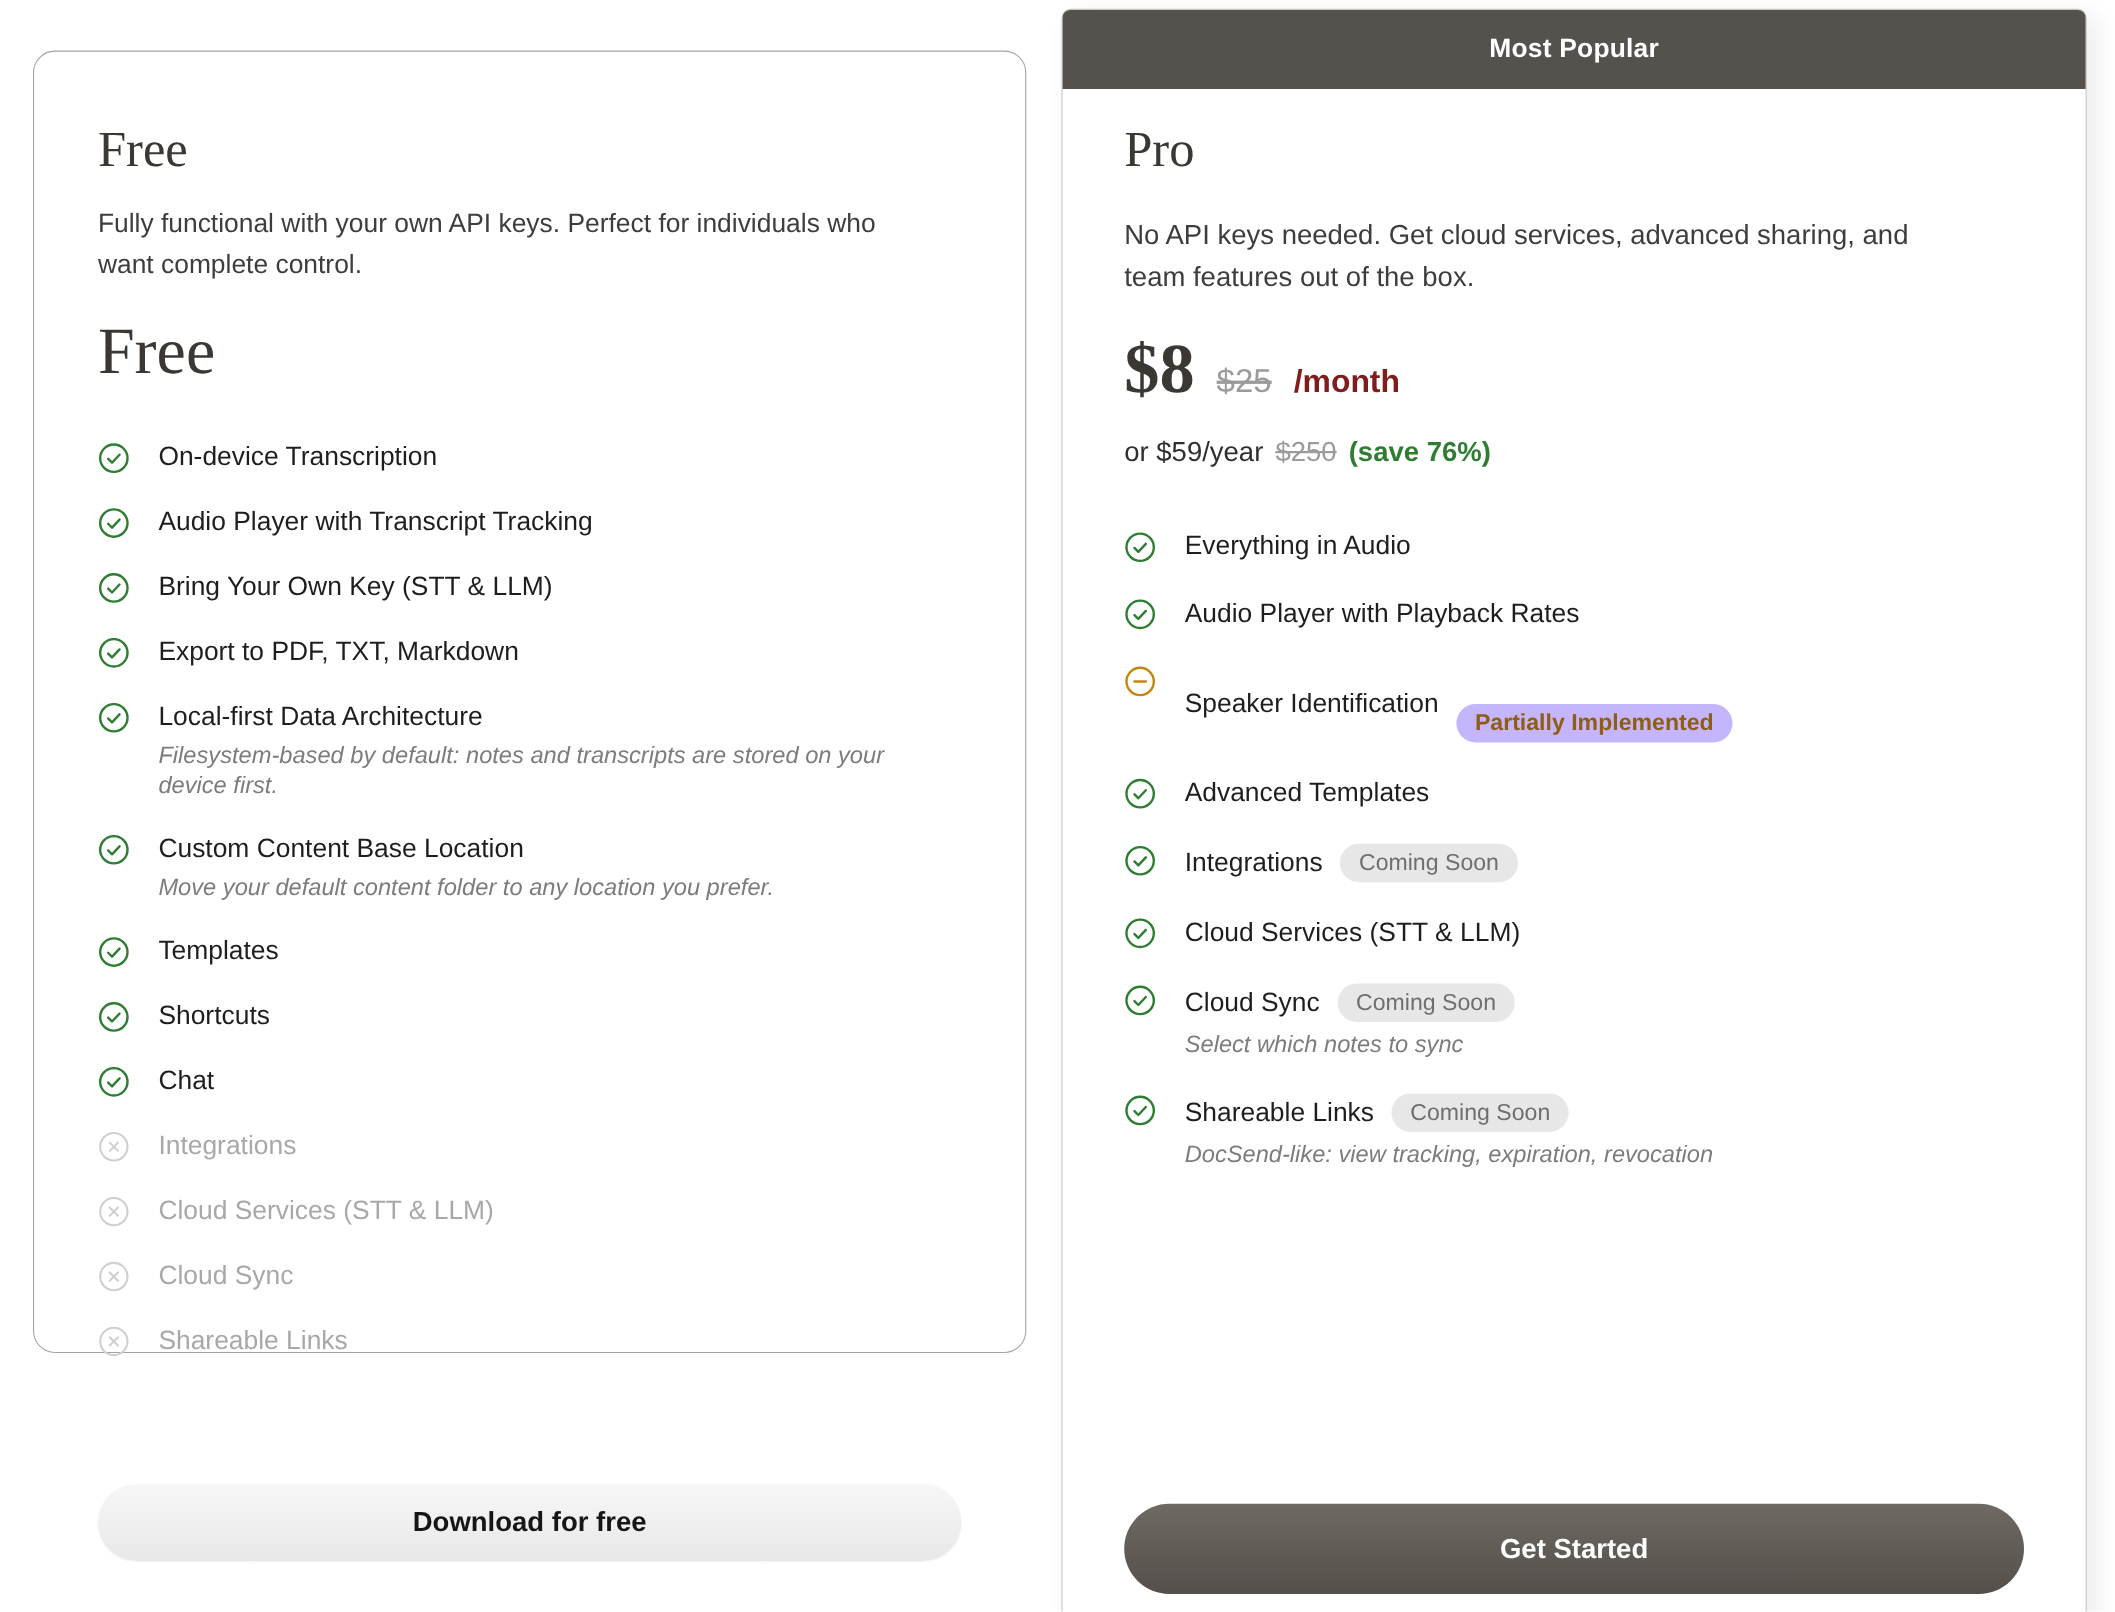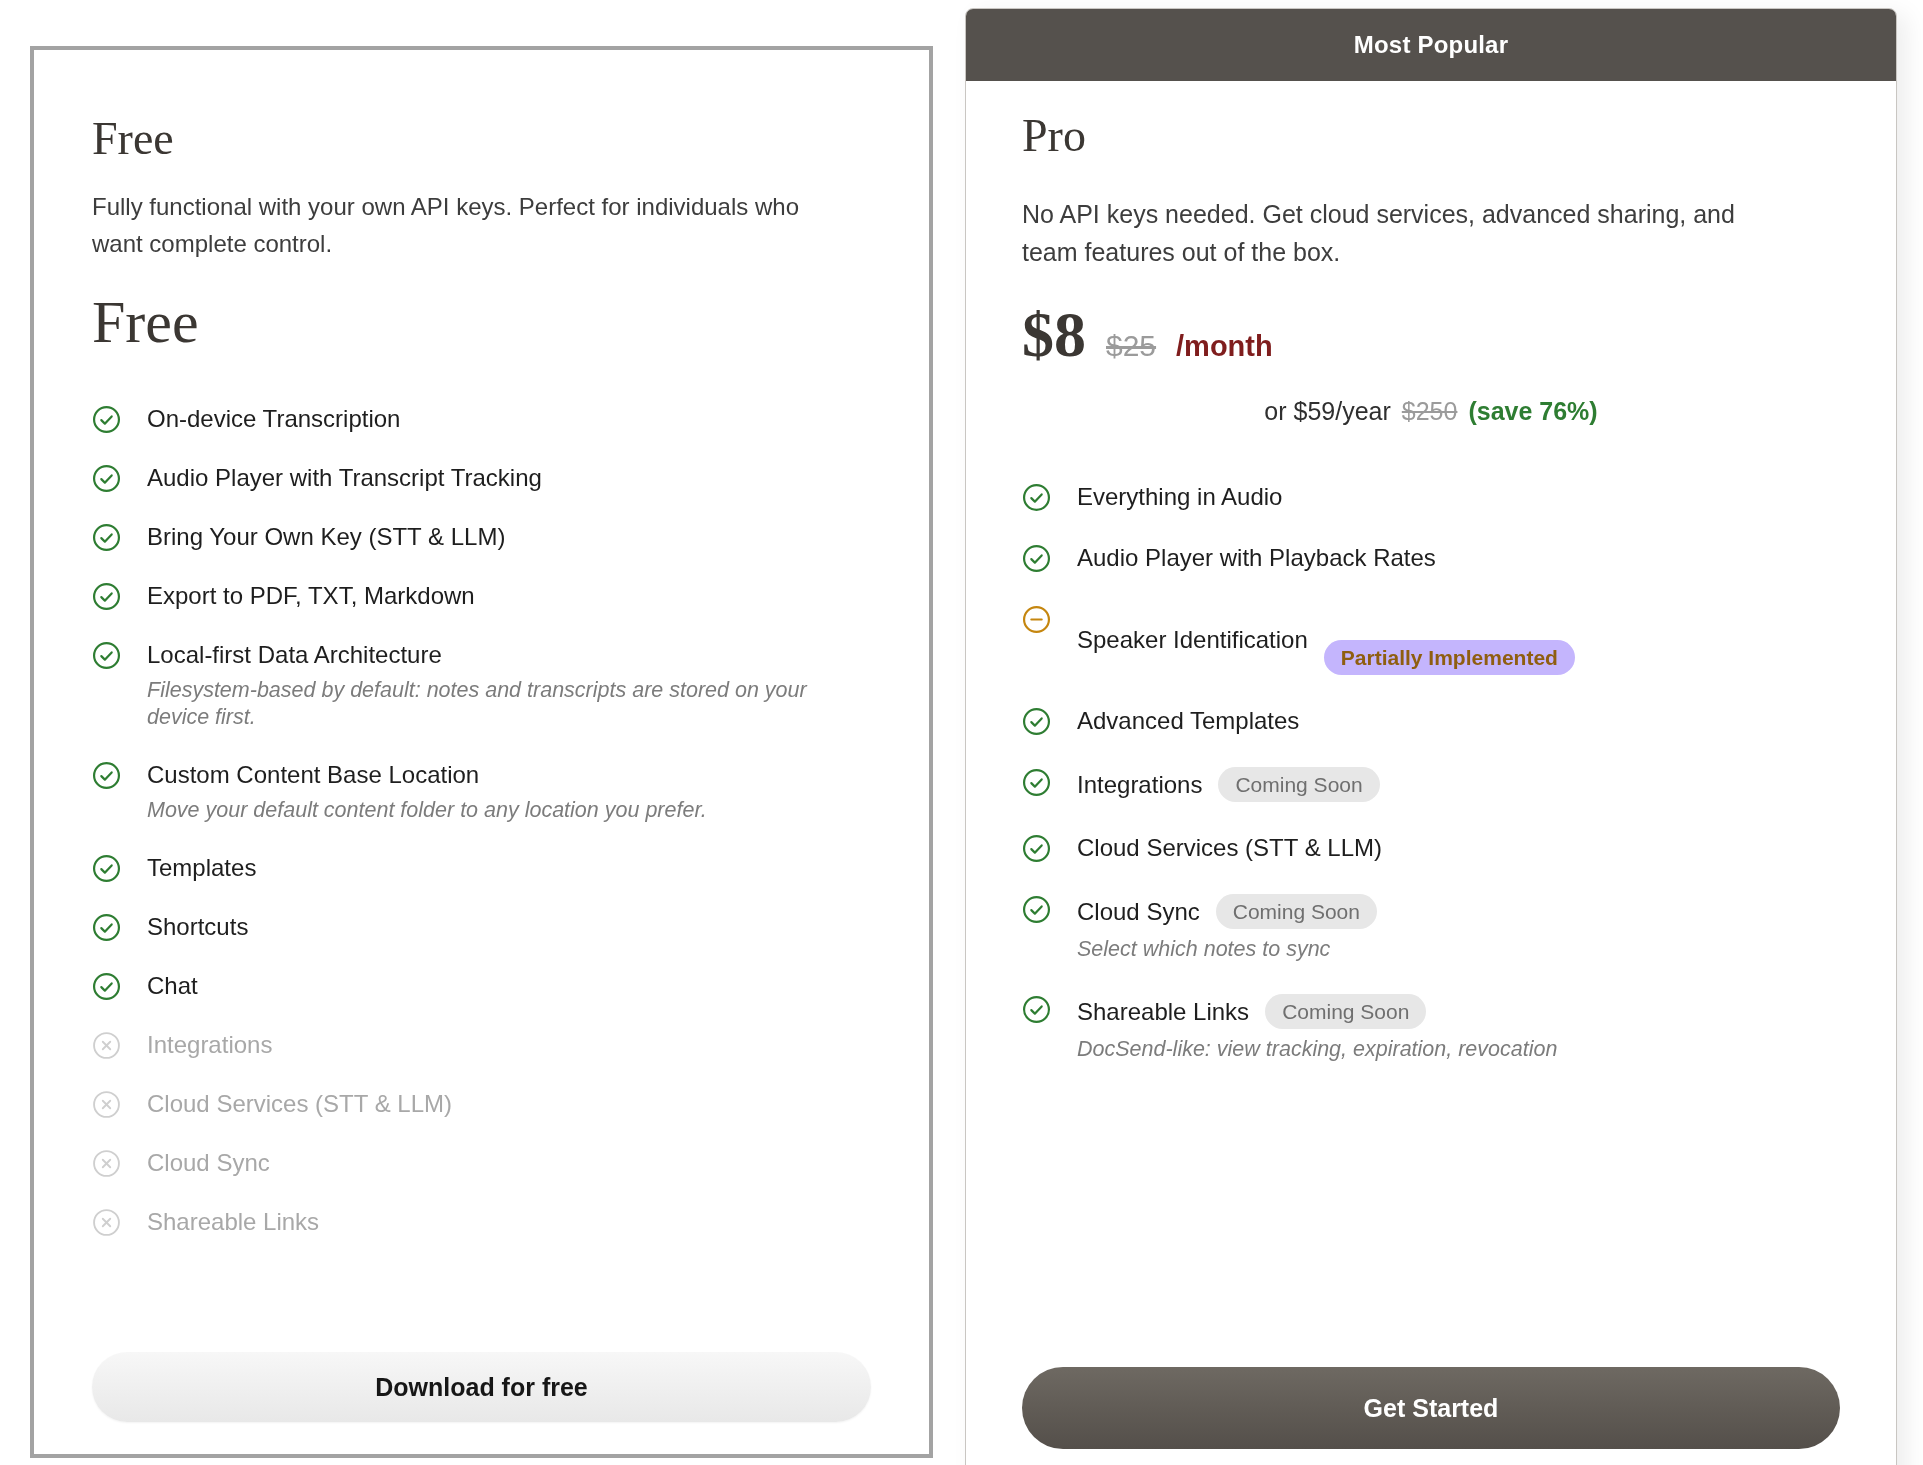--- a/index.html
+++ b/index.html
@@ -9,24 +9,24 @@
     position: relative;
     background: #ffffff;
     font-family: "Liberation Sans", sans-serif;
     color: #1d1d1f;
     overflow: hidden;
   }
 
   
   .card-free {
     position: absolute; left: 30px; top: 46px;
-    width: 903px; height: 1412px;
+    width: 903px; height: 1184px;
     background: #fff;
-    border: 4px solid #a3a3a3;
-    border-radius: 0;
+    border: 1px solid #a3a3a3;
+    border-radius: 20px;
     padding: 66px 58px 0;
   }
   .card-pro {
     position: absolute; left: 965px; top: 8px;
     width: 932px; height: 1490px;
     background: #fff;
     border: 1px solid #c9c6c2;
     border-radius: 8px;
     box-shadow: 10px 6px 24px rgba(0,0,0,.07);
   }
@@ -60,21 +60,21 @@
   
   .price-row { display: flex; align-items: baseline; gap: 20px; margin: 0 0 30px; }
   .price-current {
     font-family: "Liberation Serif", serif;
     font-size: 64px; line-height: 64px; font-weight: 700; color: #3b3733;
   }
   .price-original { font-size: 30px; color: #9b9b9b; text-decoration: line-through; font-weight: 500; }
   .price-period { font-size: 29px; color: #7f1d1d; font-weight: 700; }
   .price-yearly {
     display: flex; align-items: baseline; gap: 11px;
-    font-size: 25px; color: #2f2f2f; font-weight: 500; margin: 0 0 56px; justify-content: center;
+    font-size: 25px; color: #2f2f2f; font-weight: 500; margin: 0 0 56px;
   }
   .yearly-original { color: #9b9b9b; text-decoration: line-through; font-weight: 400; }
   .yearly-savings { color: #2e7d32; font-weight: 700; }
 
   
   .feature { display: flex; align-items: flex-start; margin-bottom: 29px; }
   .card-pro .feature { margin-bottom: 31px; }
   .icon { width: 29px; height: 29px; flex: none; margin-top: 1px; }
   .icon svg { display: block; width: 100%; height: 100%; }
   .feature-body { margin-left: 26px; }

